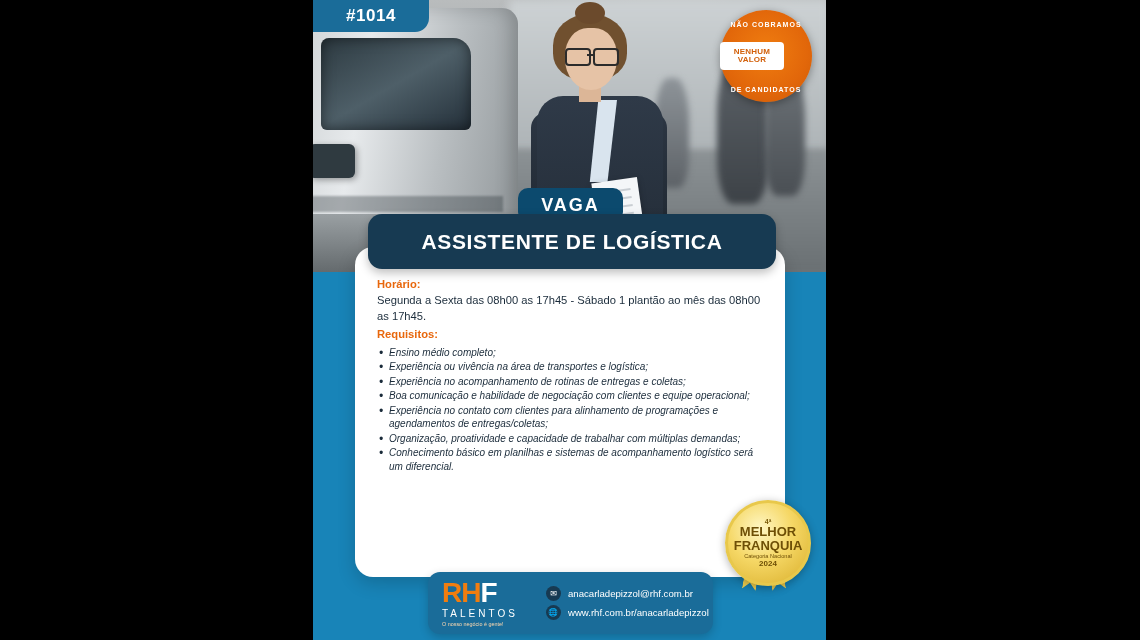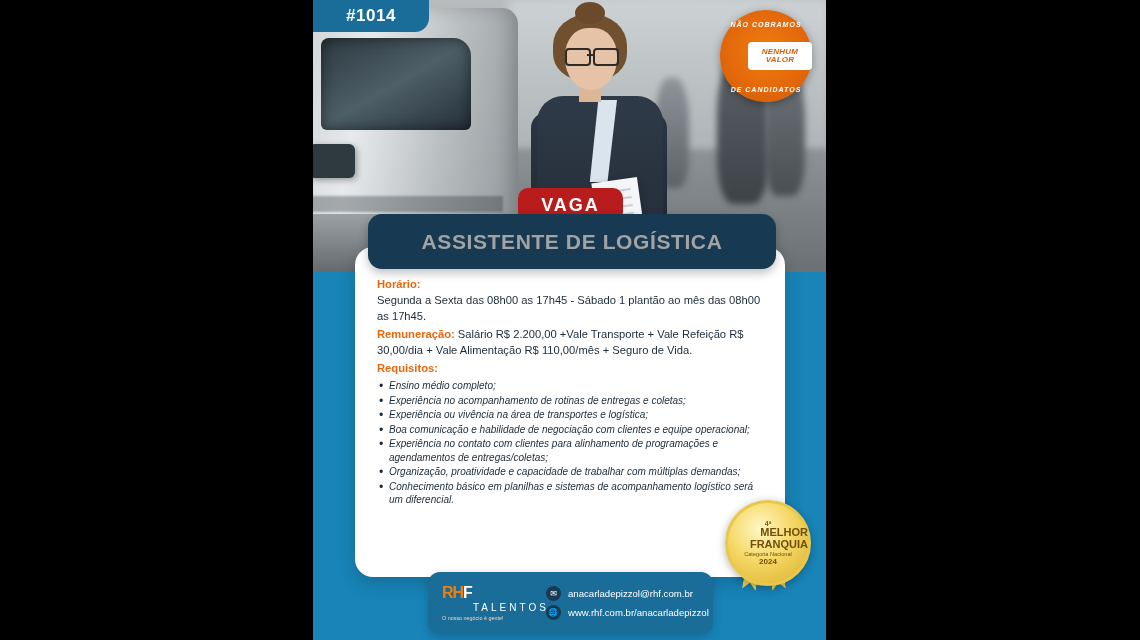--- a/index.html
+++ b/index.html
@@ -171,21 +171,21 @@
   .hand {
     position: absolute; left: 78px; top: 206px; width: 22px; height: 20px;
     background: #e0b896; border-radius: 50%;
   }
   
   .seal {
     position: absolute; right: 14px; top: 10px; width: 92px; height: 92px;
     border-radius: 50%;
     background: radial-gradient(circle at 50% 45%, #f07d10 0%, #e2670a 60%, #cc5a06 100%);
     box-shadow: 0 2px 8px rgba(0,0,0,0.35);
-    display: flex; align-items: center; justify-content: flex-end; font-style: italic;
+    display: flex; align-items: center; justify-content: flex-start;
   }
   .seal-inner {
     width: 64px; height: 28px; background: #ffffff; border-radius: 4px;
     display: flex; align-items: center; justify-content: center; text-align: center;
   }
   .seal-inner span {
     font-size: 8px; font-weight: bold; color: #d2600a; line-height: 1.05; letter-spacing: .2px;
   }
   .seal-top-text, .seal-bottom-text {
     position: absolute; left: 0; right: 0; text-align: center;
@@ -198,35 +198,35 @@
     position: absolute; left: 0; top: 0; width: 116px; height: 32px;
     background: #1a6c99;
     border-radius: 0 0 14px 0;
     display: flex; align-items: center; justify-content: center;
     color: #fff; font-size: 17px; font-weight: bold; letter-spacing: .5px;
     z-index: 6;
   }
   
   .vaga-pill {
     position: absolute; left: 205px; top: 188px; width: 105px; height: 34px;
-    background: #b91c1c; border-radius: 10px;
+    background: #0c4a6e; border-radius: 10px;
     display: flex; align-items: center; justify-content: center;
     color: #fff; font-size: 18px; font-weight: bold; letter-spacing: 2px;
     z-index: 5;
   }
   
   .title-bar {
     position: absolute; left: 55px; top: 214px; width: 408px; height: 55px;
     background: #173a52; border-radius: 14px;
     display: flex; align-items: center; justify-content: center;
     z-index: 6;
     box-shadow: 0 4px 10px rgba(0,0,0,0.25);
   }
   .title-bar span {
-    color: #a3a3a3; font-size: 21px; font-weight: bold; letter-spacing: .6px;
+    color: #ffffff; font-size: 21px; font-weight: bold; letter-spacing: .6px;
   }
   
   .card {
     position: absolute; left: 42px; top: 247px; width: 430px; height: 330px;
     background: #ffffff; border-radius: 18px;
     z-index: 4;
     box-shadow: 0 6px 18px rgba(0,0,0,0.18);
   }
   .card-body {
     position: absolute; left: 22px; top: 30px; right: 18px;
@@ -250,46 +250,46 @@
   }
   .award-circle {
     position: absolute; left: 3px; top: 0; width: 80px; height: 80px; border-radius: 50%;
     background: radial-gradient(circle at 40% 32%, #fff7c4 0%, #f5d765 45%, #d9ae2a 100%);
     border: 3px solid #e8c84b;
     box-shadow: 0 2px 8px rgba(0,0,0,0.3);
     display: flex; flex-direction: column; align-items: center; justify-content: center;
     text-align: center;
   }
   .award-circle .a1 { font-size: 7px; font-weight: bold; color: #7a5a0a; }
-  .award-circle .a2 { font-size: 11px; font-weight: bold; color: #6e4f06; line-height: 1.05; text-align: right; }
+  .award-circle .a2 { font-size: 13px; font-weight: bold; color: #6e4f06; line-height: 1.05; }
   .award-circle .a3 { font-size: 5.6px; color: #6e4f06; }
   .award-circle .a4 { font-size: 8px; font-weight: bold; color: #6e4f06; }
   .award-tails { position: absolute; left: 20px; bottom: -4px; width: 46px; height: 26px; }
   .award-tails i {
     position: absolute; width: 14px; height: 26px; background: #e9c94c;
   }
   .award-tails i.t1 { left: 2px; transform: rotate(10deg); clip-path: polygon(0 0,100% 0,100% 100%,50% 72%,0 100%); }
   .award-tails i.t2 { left: 28px; transform: rotate(-10deg); clip-path: polygon(0 0,100% 0,100% 100%,50% 72%,0 100%); }
   
   .footer {
     position: absolute; left: 115px; bottom: 6px; width: 285px; height: 62px;
     background: #1a6c99; border-radius: 12px;
     display: flex; align-items: center; z-index: 5;
     box-shadow: 0 3px 10px rgba(0,0,0,0.2);
   }
   .logo {
     width: 104px; padding-left: 14px; color: #fff;
   }
   .logo .rhf {
-    font-size: 16px; font-weight: bold; letter-spacing: -1px; color: #f07d10;
+    font-size: 28px; font-weight: bold; letter-spacing: -1px; color: #f07d10;
     line-height: 1;
   }
   .logo .rhf span.f { color: #fff; }
   .logo .tal {
-    font-size: 10px; letter-spacing: 3px; color: #fff; margin-top: 1px; margin-left: 31px;
+    font-size: 10px; letter-spacing: 3px; color: #fff; margin-top: 1px;
   }
   .logo .slogan { font-size: 5.4px; color: #ffd9b0; margin-top: 2px; }
   .contacts { flex: 1; }
   .contact-row {
     display: flex; align-items: center; margin: 4px 0; color: #fff; font-size: 9.6px;
   }
   .cicon {
     width: 15px; height: 15px; border-radius: 50%; background: #173a52;
     margin-right: 7px; display: flex; align-items: center; justify-content: center;
     color: #fff; font-size: 8px; flex: 0 0 auto;
@@ -349,30 +349,26 @@
       <div class="seal-bottom-text">DE CANDIDATOS</div>
     </div>
 
     <div class="card">
       <div class="card-body">
         <div class="p-block">
           <span class="lbl">Horário:</span><br>
           <span>Segunda a Sexta das 08h00 as 17h45 - Sábado 1 plantão ao mês das 08h00 as 17h45.</span>
         </div>
         <div class="p-block">
-          <span class="lbl">Remuneração:</span>
-          <span>Salário R$ 2.200,00 +Vale Transporte + Vale Refeição R$ 30,00/dia + Vale Alimentação R$ 110,00/mês + Seguro de Vida.</span>
-        </div>
-        <div class="p-block">
           <span class="lbl">Requisitos:</span>
         </div>
         <ul class="reqs">
           <li>Ensino médio completo;</li>
+          <li>Experiência ou vivência na área de transportes e logística;</li>
           <li>Experiência no acompanhamento de rotinas de entregas e coletas;</li>
-          <li>Experiência ou vivência na área de transportes e logística;</li>
           <li>Boa comunicação e habilidade de negociação com clientes e equipe operacional;</li>
           <li>Experiência no contato com clientes para alinhamento de programações e agendamentos de entregas/coletas;</li>
           <li>Organização, proatividade e capacidade de trabalhar com múltiplas demandas;</li>
           <li>Conhecimento básico em planilhas e sistemas de acompanhamento logístico será um diferencial.</li>
         </ul>
       </div>
     </div>
 
     <div class="vaga-pill">VAGA</div>
     <div class="title-bar">

